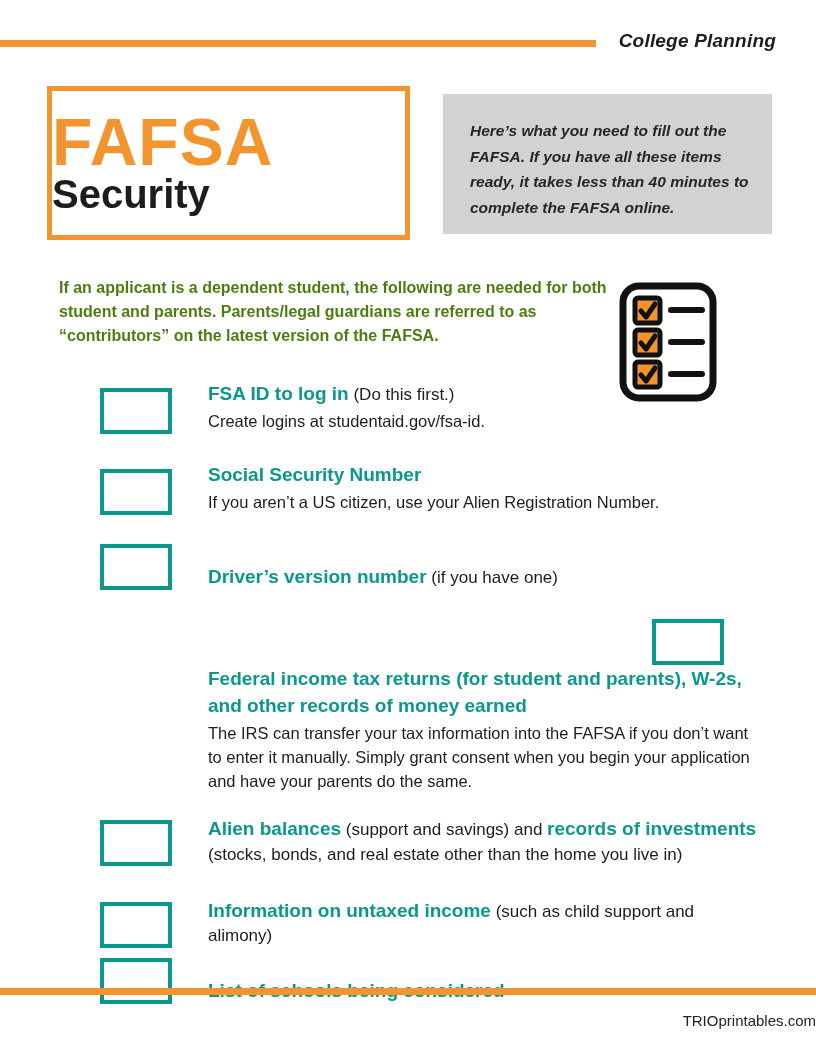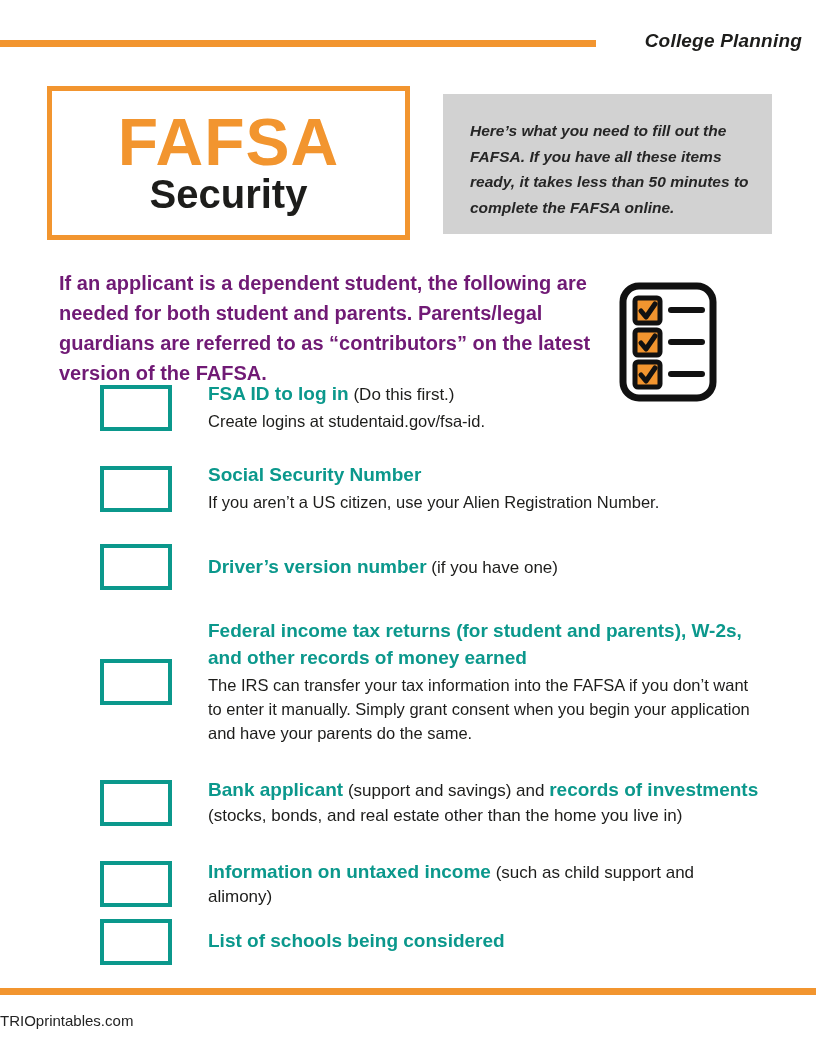--- a/index.html
+++ b/index.html
@@ -8,69 +8,69 @@
     --gray:#D2D2D2;
     --ink:#1D1D1B;
   }
   *{box-sizing:border-box;margin:0;padding:0;}
   html,body{background:#fff;}
   body{font-family:"Liberation Sans", sans-serif;color:var(--ink);}
   .page{position:relative;width:816px;height:1056px;background:#fff;overflow:hidden;margin:0 auto;}
 
   
   .top-rule{position:absolute;left:0;top:40px;width:596px;height:7px;background:var(--orange);}
-  .category{position:absolute;top:30px;right:14px;font-size:19px;font-weight:bold;font-style:italic;letter-spacing:.2px;}
+  .category{position:absolute;top:30px;right:40px;font-size:19px;font-weight:bold;font-style:italic;letter-spacing:.2px;}
 
   
   .title-box{position:absolute;left:47px;top:86px;width:363px;height:154px;border:5px solid var(--orange);
-    display:flex;flex-direction:column;align-items:center;justify-content:center;background:#fff;}
+    display:flex;flex-direction:column;align-items:flex-start;justify-content:center;background:#fff;}
   .title-main{font-size:66px;font-weight:bold;color:var(--orange);line-height:.95;letter-spacing:1px;}
   .title-sub{font-size:40px;font-weight:bold;color:var(--ink);line-height:1.05;}
 
   
   .note-box{position:absolute;left:443px;top:94px;width:329px;height:140px;background:var(--gray);
     padding:24px 22px 0 27px;font-style:italic;font-weight:bold;font-size:15.5px;line-height:1.65;color:#262626;}
 
   
-  .intro{position:absolute;left:59px;top:268px;width:552px;font-size:20px;font-weight:bold;line-height:1.5;color:#701a75;}
+  .intro{position:absolute;left:59px;top:276px;width:552px;font-size:16px;font-weight:bold;line-height:1.5;color:#4d7c0f;}
 
   
   .clipboard{position:absolute;left:618px;top:281px;width:100px;height:122px;}
 
   
   .checklist{position:absolute;left:100px;top:380px;width:660px;}
-  .row{display:flex;align-items:center;margin-bottom:27px;}
-  .row:nth-child(4){margin-bottom:31px;}
+  .row{display:flex;align-items:flex-end;margin-bottom:27px;}
+  .row:nth-child(4){margin-bottom:22px;flex-direction:column;}
   .row:nth-child(5){margin-bottom:31px;}
   .row:nth-child(6){margin-bottom:8px;}
   .checkbox{flex:0 0 auto;width:72px;height:46px;border:4px solid var(--teal);background:#fff;margin-right:36px;margin-top:2px;}
   .text{flex:1 1 auto;max-width:552px;font-size:17px;line-height:1.38;padding-top:1px;}
   .row:nth-child(6) .text{max-width:500px;}
   .text .em{color:var(--teal);font-weight:bold;font-size:19px;}
   .text .plain{color:var(--ink);font-weight:normal;font-size:17px;}
   .text .sub{color:var(--ink);font-size:16.5px;line-height:1.45;margin-top:3px;font-weight:normal;}
 
   
   .bottom-rule{position:absolute;left:0;top:988px;width:816px;height:7px;background:var(--orange);}
-  .footer-text{position:absolute;left:0;top:1012px;width:816px;text-align:left;font-size:15px;color:#232323;}
+  .footer-text{position:absolute;left:0;top:1012px;width:816px;text-align:right;font-size:15px;color:#232323;}
 </style>
 </head>
 <body>
 
 <div class="page">
 
   <div class="top-rule"></div>
   <div class="category">College Planning</div>
 
   <div class="title-box">
     <div class="title-main">FAFSA</div>
     <div class="title-sub">Security</div>
   </div>
 
-  <div class="note-box">Here’s what you need to fill out the FAFSA. If you have all these items ready, it takes less than 50 minutes to complete the FAFSA online.</div>
+  <div class="note-box">Here’s what you need to fill out the FAFSA. If you have all these items ready, it takes less than 40 minutes to complete the FAFSA online.</div>
 
   <div class="intro">If an applicant is a dependent student, the following are needed for both student and parents. Parents/legal guardians are referred to as “contributors” on the latest version of the FAFSA.</div>
 
   <svg class="clipboard" viewBox="0 0 100 122" aria-hidden="true">
     <rect x="5" y="5" width="90" height="112" rx="16" fill="#ffffff" stroke="#111111" stroke-width="7"></rect>
     <g stroke="#111111" stroke-width="5" fill="#F2952F">
       <rect x="17" y="17" width="25" height="25" rx="3"></rect>
       <rect x="17" y="49" width="25" height="25" rx="3"></rect>
       <rect x="17" y="81" width="25" height="25" rx="3"></rect>
     </g>
@@ -100,21 +100,21 @@
     <div class="text"><span class="em">Driver’s version number</span><span class="plain"> (if you have one)</span></div>
   </div>
 
   <div class="row">
     <div class="checkbox"></div>
     <div class="text"><span class="em">Federal income tax returns (for student and parents), W-2s, and other records of money earned</span><div class="sub">The IRS can transfer your tax information into the FAFSA if you don’t want to enter it manually. Simply grant consent when you begin your application and have your parents do the same.</div></div>
   </div>
 
   <div class="row">
     <div class="checkbox"></div>
-    <div class="text"><span class="em">Bank applicant</span><span class="plain"> (support and savings) and </span><span class="em">records of investments</span><span class="plain"> (stocks, bonds, and real estate other than the home you live in)</span></div>
+    <div class="text"><span class="em">Alien balances</span><span class="plain"> (support and savings) and </span><span class="em">records of investments</span><span class="plain"> (stocks, bonds, and real estate other than the home you live in)</span></div>
   </div>
 
   <div class="row">
     <div class="checkbox"></div>
     <div class="text"><span class="em">Information on untaxed income</span><span class="plain"> (such as child support and alimony)</span></div>
   </div>
 
   <div class="row">
     <div class="checkbox"></div>
     <div class="text"><span class="em">List of schools being considered</span></div>

